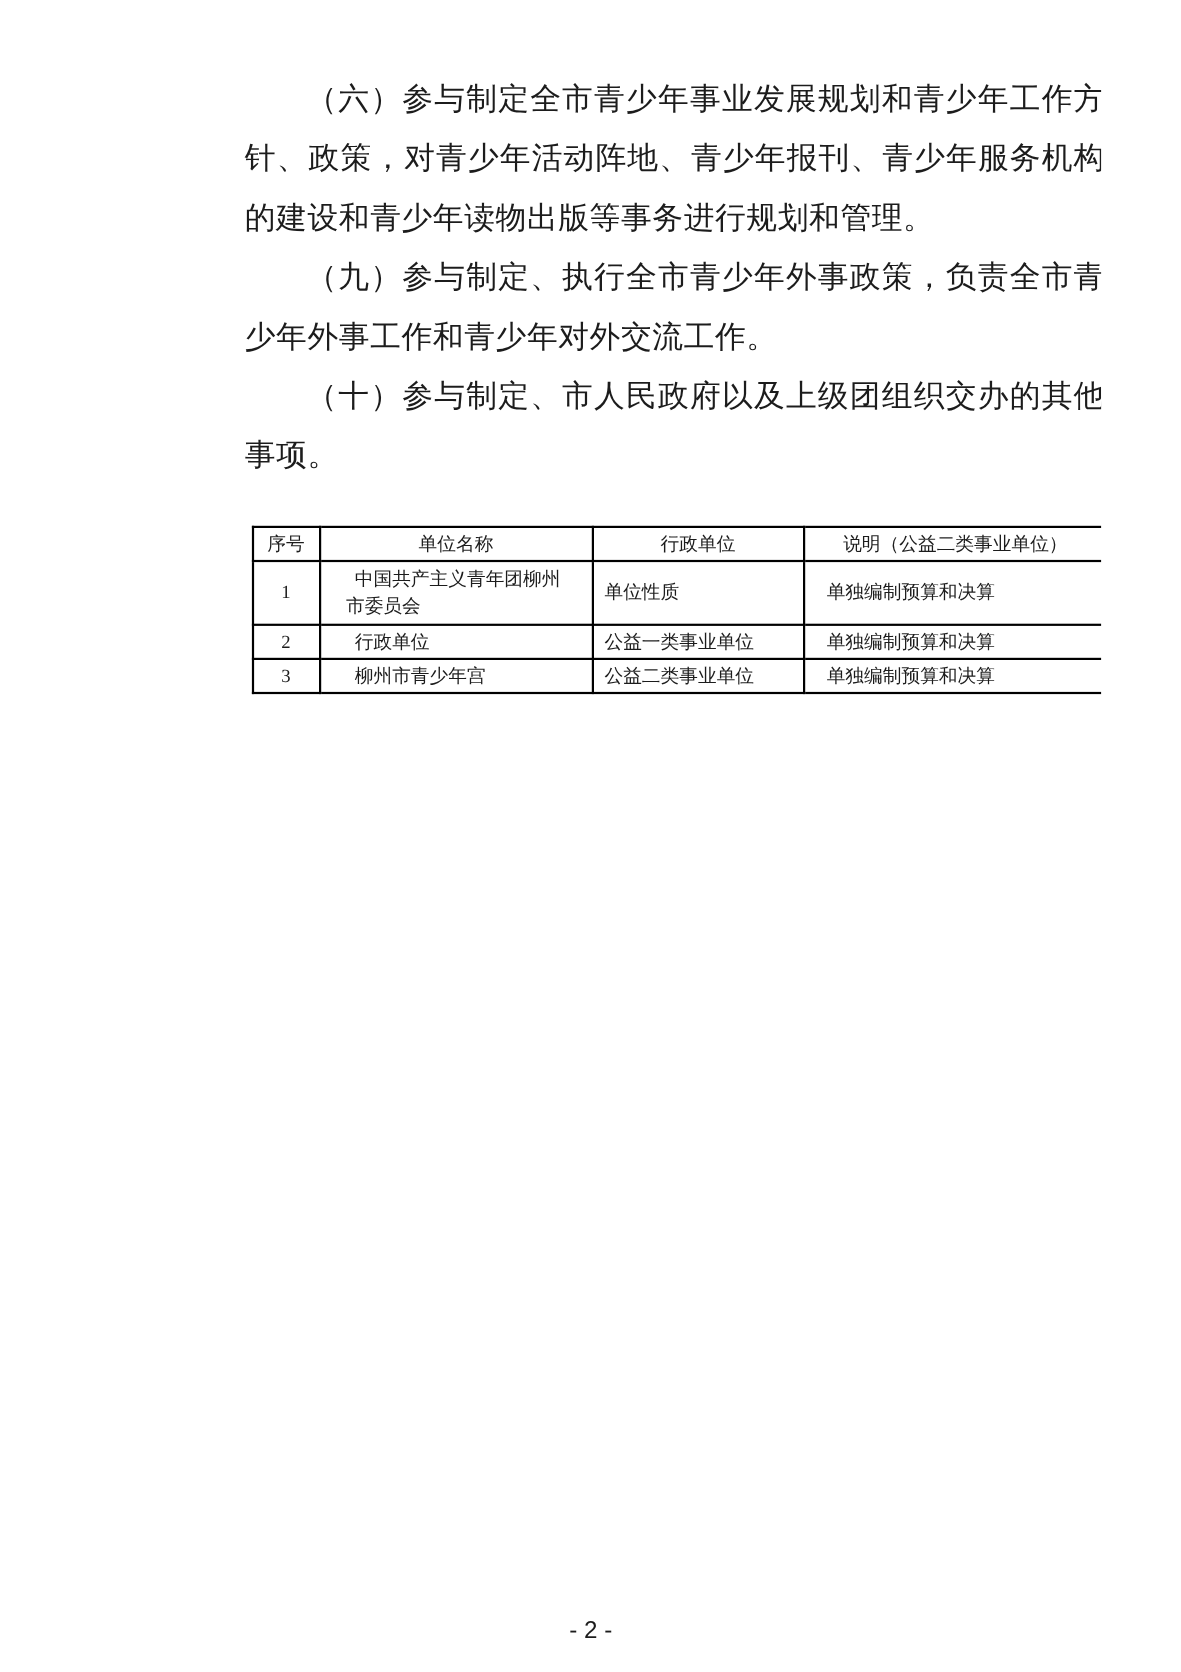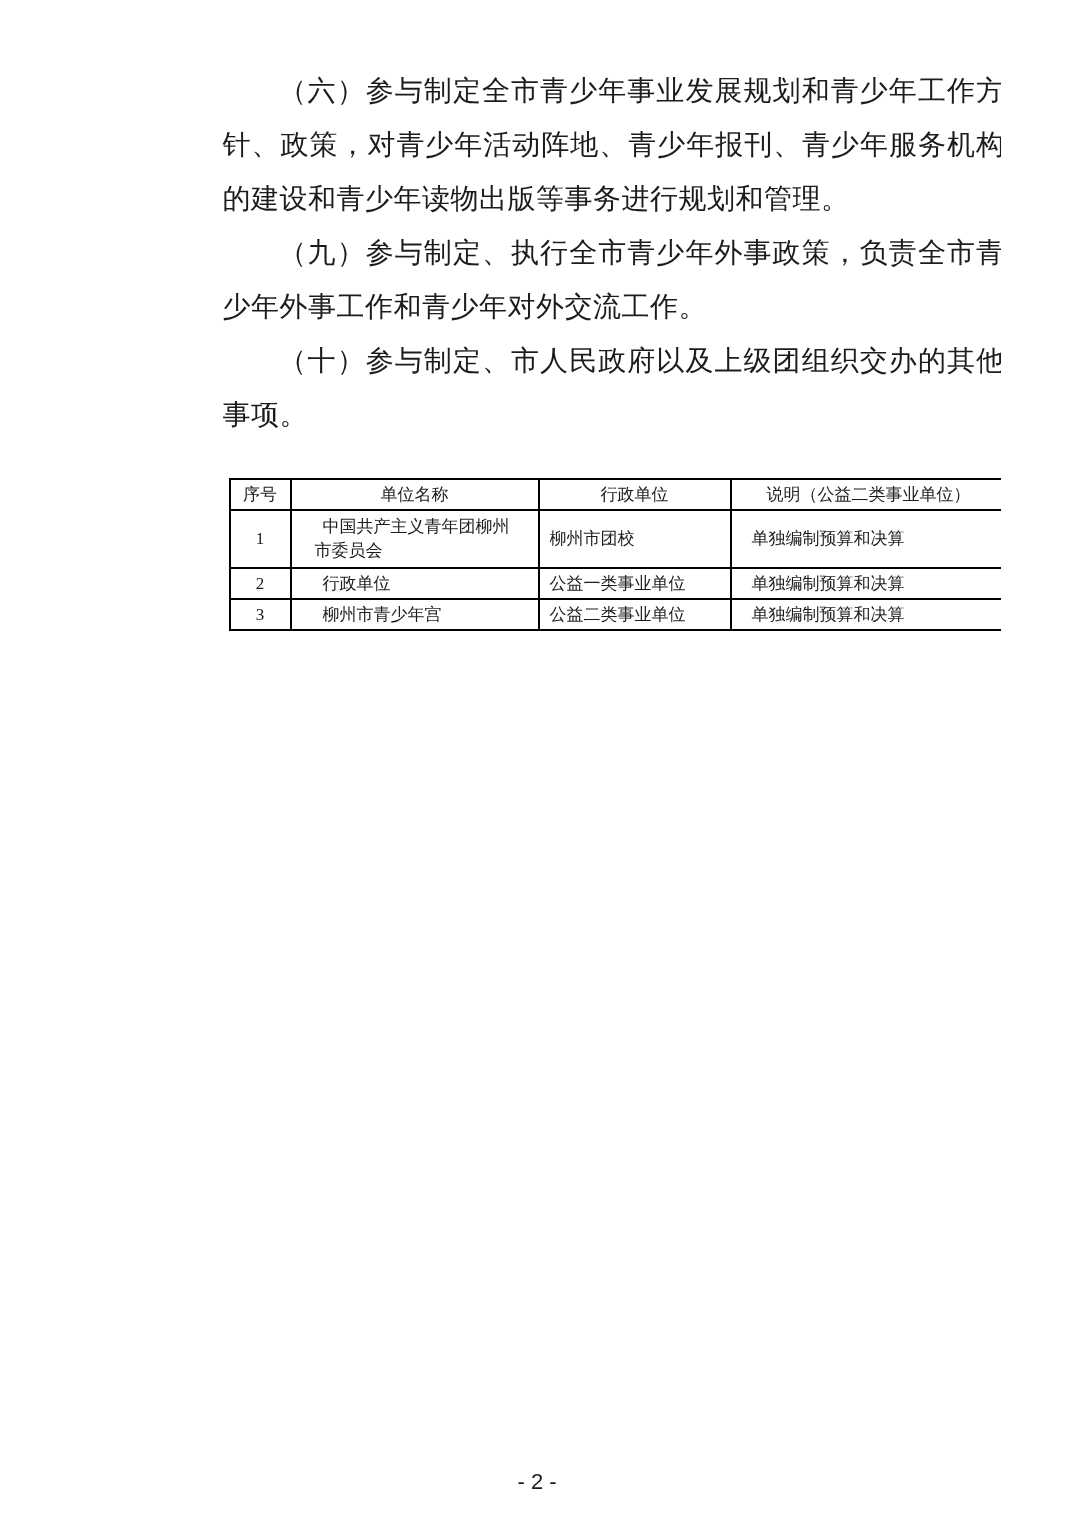--- a/index.html
+++ b/index.html
@@ -95,21 +95,21 @@
       <tbody>
         <tr class="row-header">
           <td class="c-center">序号</td>
           <td class="c-center">单位名称</td>
           <td class="c-center">行政单位</td>
           <td class="c-center">说明（公益二类事业单位）</td>
         </tr>
         <tr class="row-tall">
           <td class="c-center">1</td>
           <td class="c-name">中国共产主义青年团柳州市委员会</td>
-          <td class="c-type">柳州市团校</td>
+          <td class="c-type">单位性质</td>
           <td class="c-desc">单独编制预算和决算</td>
         </tr>
         <tr class="row-short">
           <td class="c-center">2</td>
           <td class="c-name">行政单位</td>
           <td class="c-type">公益一类事业单位</td>
           <td class="c-desc">单独编制预算和决算</td>
         </tr>
         <tr class="row-short">
           <td class="c-center">3</td>

